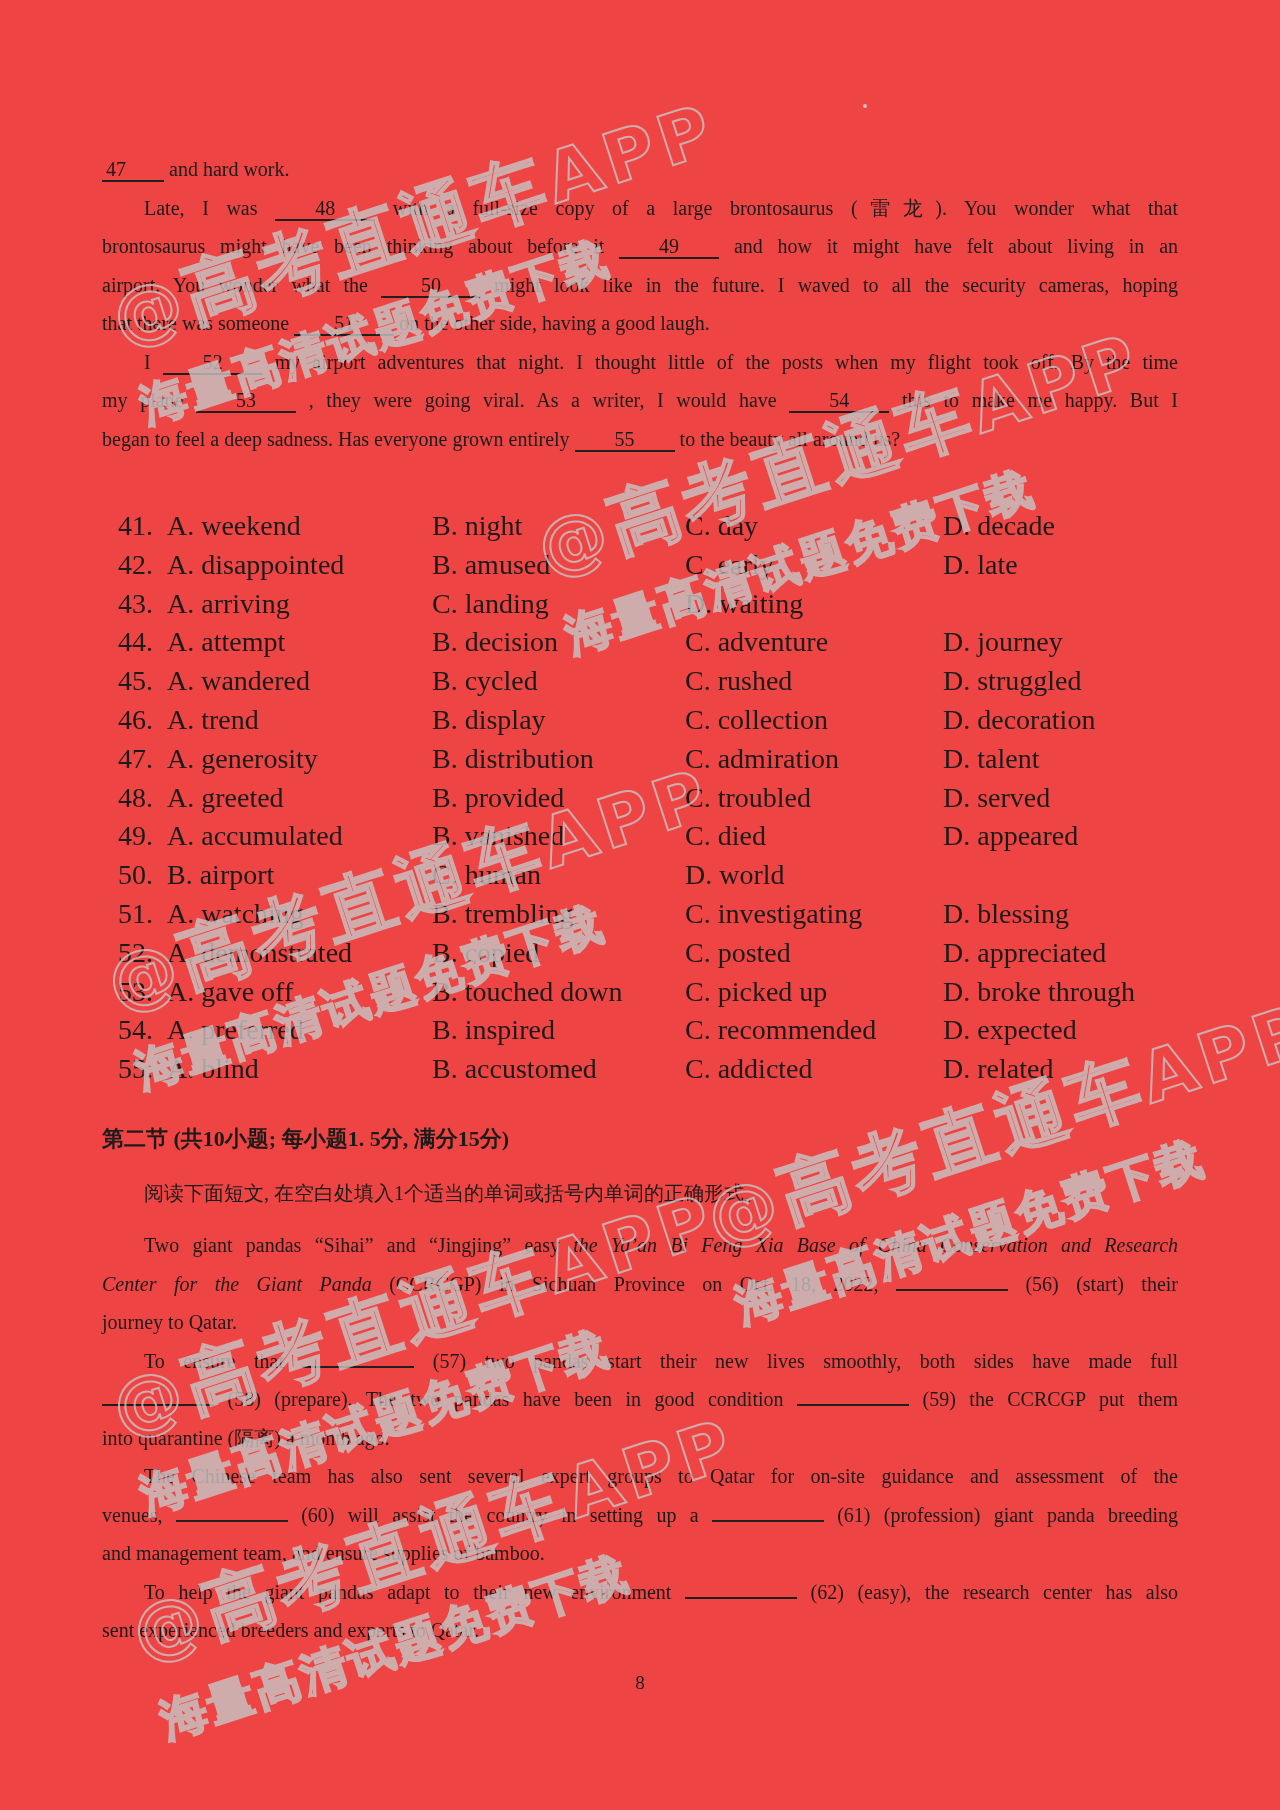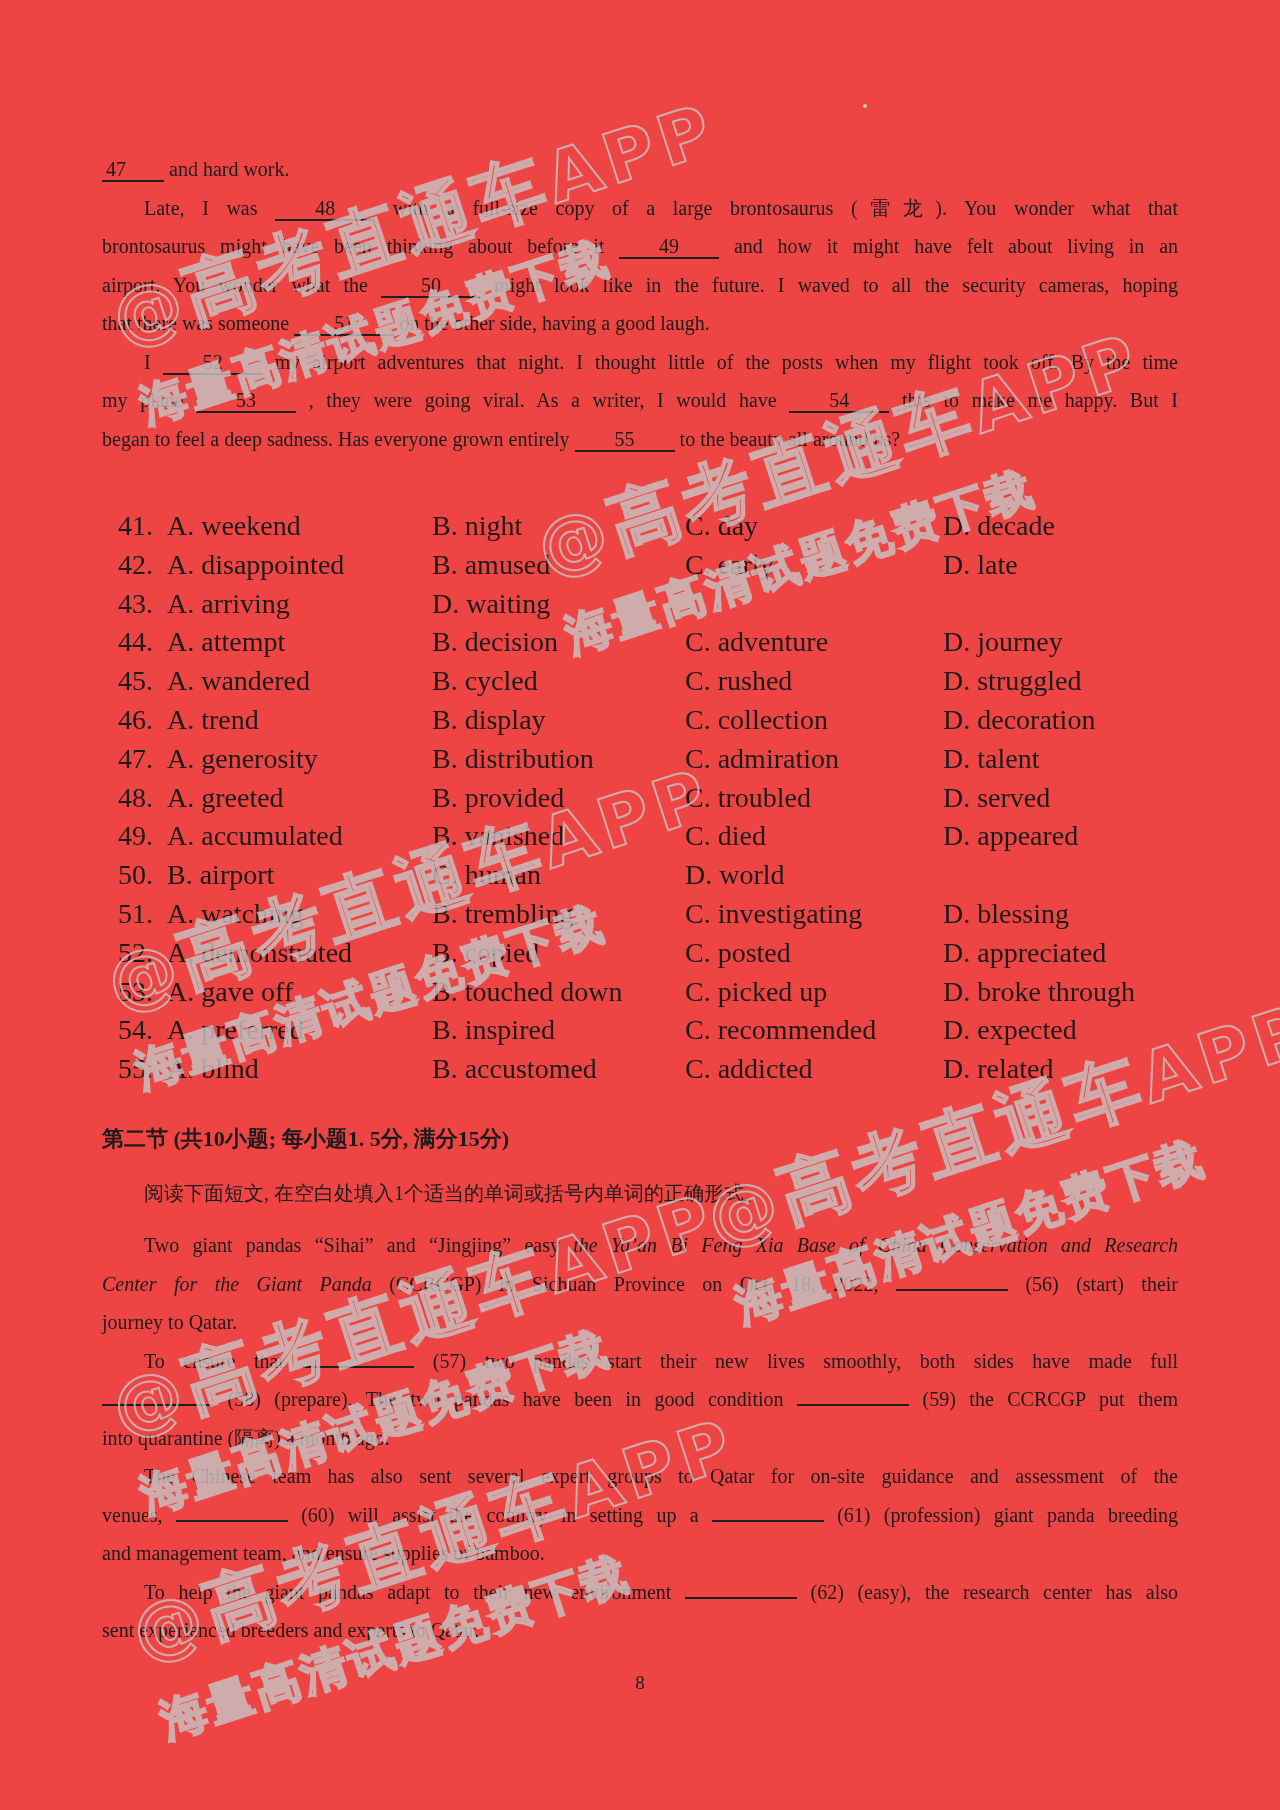--- a/index.html
+++ b/index.html
@@ -74,20 +74,21 @@
       <div class="qrow">
         <span class="qcell">42.</span>
         <span class="qcell">A. disappointed</span>
         <span class="qcell">B. amused</span>
         <span class="qcell">C. early</span>
         <span class="qcell">D. late</span>
       </div>
       <div class="qrow">
         <span class="qcell">43.</span>
         <span class="qcell">A. arriving</span>
+        <span class="qcell">C. landing</span>
         <span class="qcell">D. waiting</span>
       </div>
       <div class="qrow">
         <span class="qcell">44.</span>
         <span class="qcell">A. attempt</span>
         <span class="qcell">B. decision</span>
         <span class="qcell">C. adventure</span>
         <span class="qcell">D. journey</span>
       </div>
       <div class="qrow">

